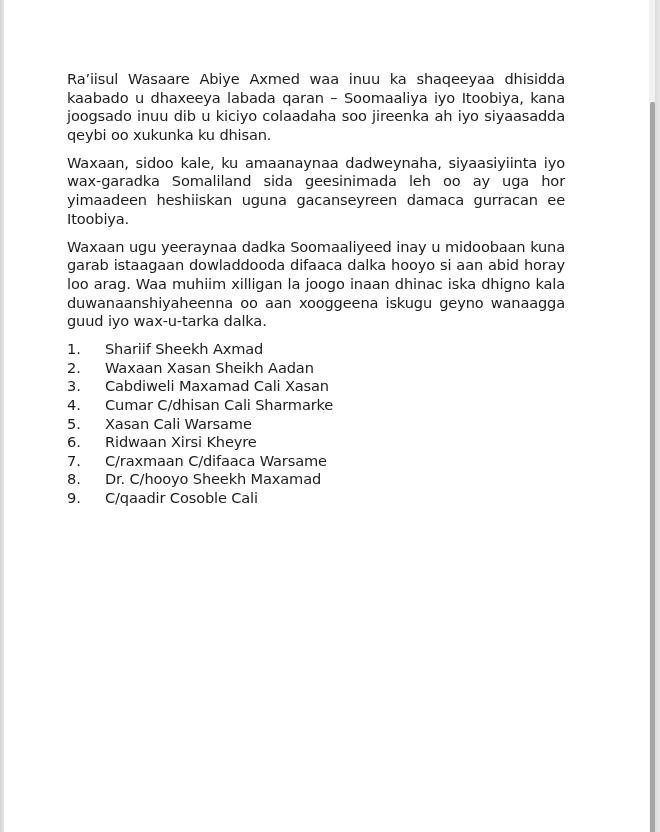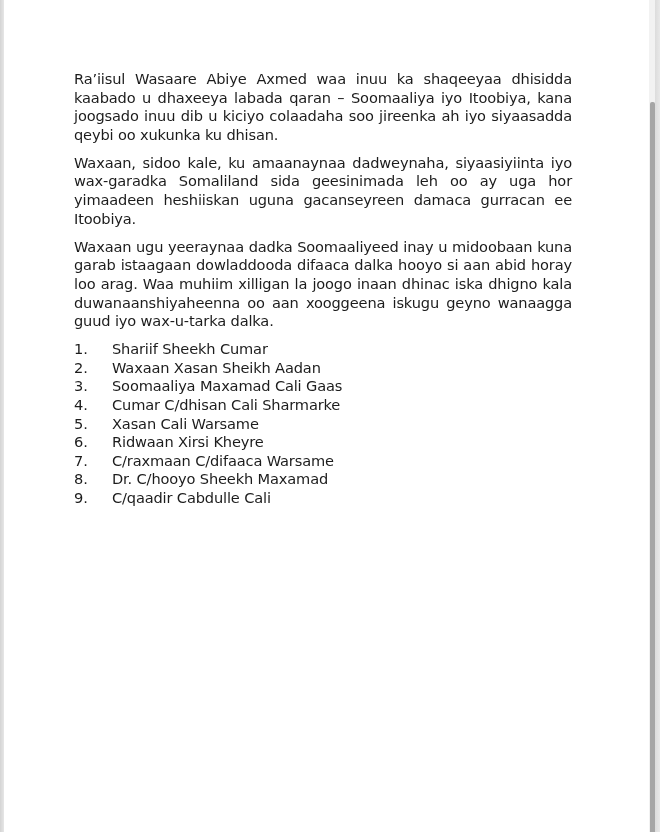--- a/index.html
+++ b/index.html
@@ -29,21 +29,21 @@
     }
     .scroll-thumb {
       position: absolute;
       left: 650px; top: 102px;
       width: 5px; height: 730px;
       background: #a6a6a6;
       border-radius: 2px 2px 0 0;
     }
     .page {
       position: absolute;
-      left: 74px;
+      left: 67px;
       top: 70px;
       width: 498px;
       font-size: 14.6px;
       line-height: 18.6px;
       letter-spacing: -0.15px;
     }
     .para {
       margin: 0 0 9.5px 0;
       text-align: justify;
     }
@@ -80,29 +80,29 @@
 
 <div class="page">
   <p class="para">Ra’iisul Wasaare Abiye Axmed waa inuu ka shaqeeyaa dhisidda kaabado u dhaxeeya labada qaran – Soomaaliya iyo Itoobiya, kana joogsado inuu dib u kiciyo colaadaha soo jireenka ah iyo siyaasadda qeybi oo xukunka ku dhisan.</p>
   <p class="para">Waxaan, sidoo kale, ku amaanaynaa dadweynaha, siyaasiyiinta iyo wax-garadka Somaliland sida geesinimada leh oo ay uga hor yimaadeen heshiiskan uguna gacanseyreen damaca gurracan ee Itoobiya.</p>
   <p class="para">Waxaan ugu yeeraynaa dadka Soomaaliyeed inay u midoobaan kuna garab istaagaan dowladdooda difaaca dalka hooyo si aan abid horay loo arag. Waa muhiim xilligan la joogo inaan dhinac iska dhigno kala duwanaanshiyaheenna oo aan xooggeena iskugu geyno wanaagga guud iyo wax-u-tarka dalka.</p>
 
 
   <ul class="sig-list">
     <li class="sig-item">
       <span class="sig-num">1.</span>
-      <span class="sig-name">Shariif Sheekh Cumar</span>
+      <span class="sig-name">Shariif Sheekh Axmad</span>
     </li>
     <li class="sig-item">
       <span class="sig-num">2.</span>
       <span class="sig-name">Waxaan Xasan Sheikh Aadan</span>
     </li>
     <li class="sig-item">
       <span class="sig-num">3.</span>
-      <span class="sig-name">Soomaaliya Maxamad Cali Gaas</span>
+      <span class="sig-name">Cabdiweli Maxamad Cali Xasan</span>
     </li>
     <li class="sig-item">
       <span class="sig-num">4.</span>
       <span class="sig-name">Cumar C/dhisan Cali Sharmarke</span>
     </li>
     <li class="sig-item">
       <span class="sig-num">5.</span>
       <span class="sig-name">Xasan Cali Warsame</span>
     </li>
     <li class="sig-item">
@@ -112,16 +112,16 @@
     <li class="sig-item">
       <span class="sig-num">7.</span>
       <span class="sig-name">C/raxmaan C/difaaca Warsame</span>
     </li>
     <li class="sig-item">
       <span class="sig-num">8.</span>
       <span class="sig-name">Dr. C/hooyo Sheekh Maxamad</span>
     </li>
     <li class="sig-item">
       <span class="sig-num">9.</span>
-      <span class="sig-name">C/qaadir Cabdulle Cali</span>
+      <span class="sig-name">C/qaadir Cosoble Cali</span>
     </li>
   </ul>
 </div>
 
 </body></html>

